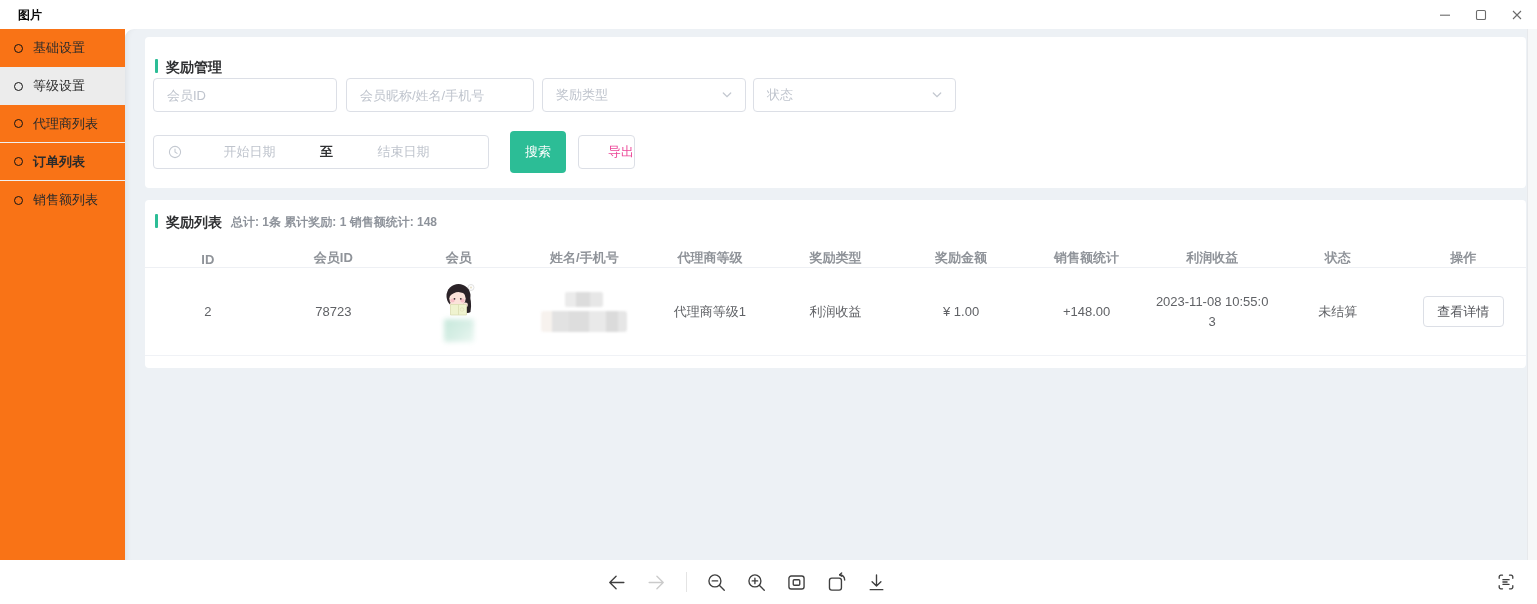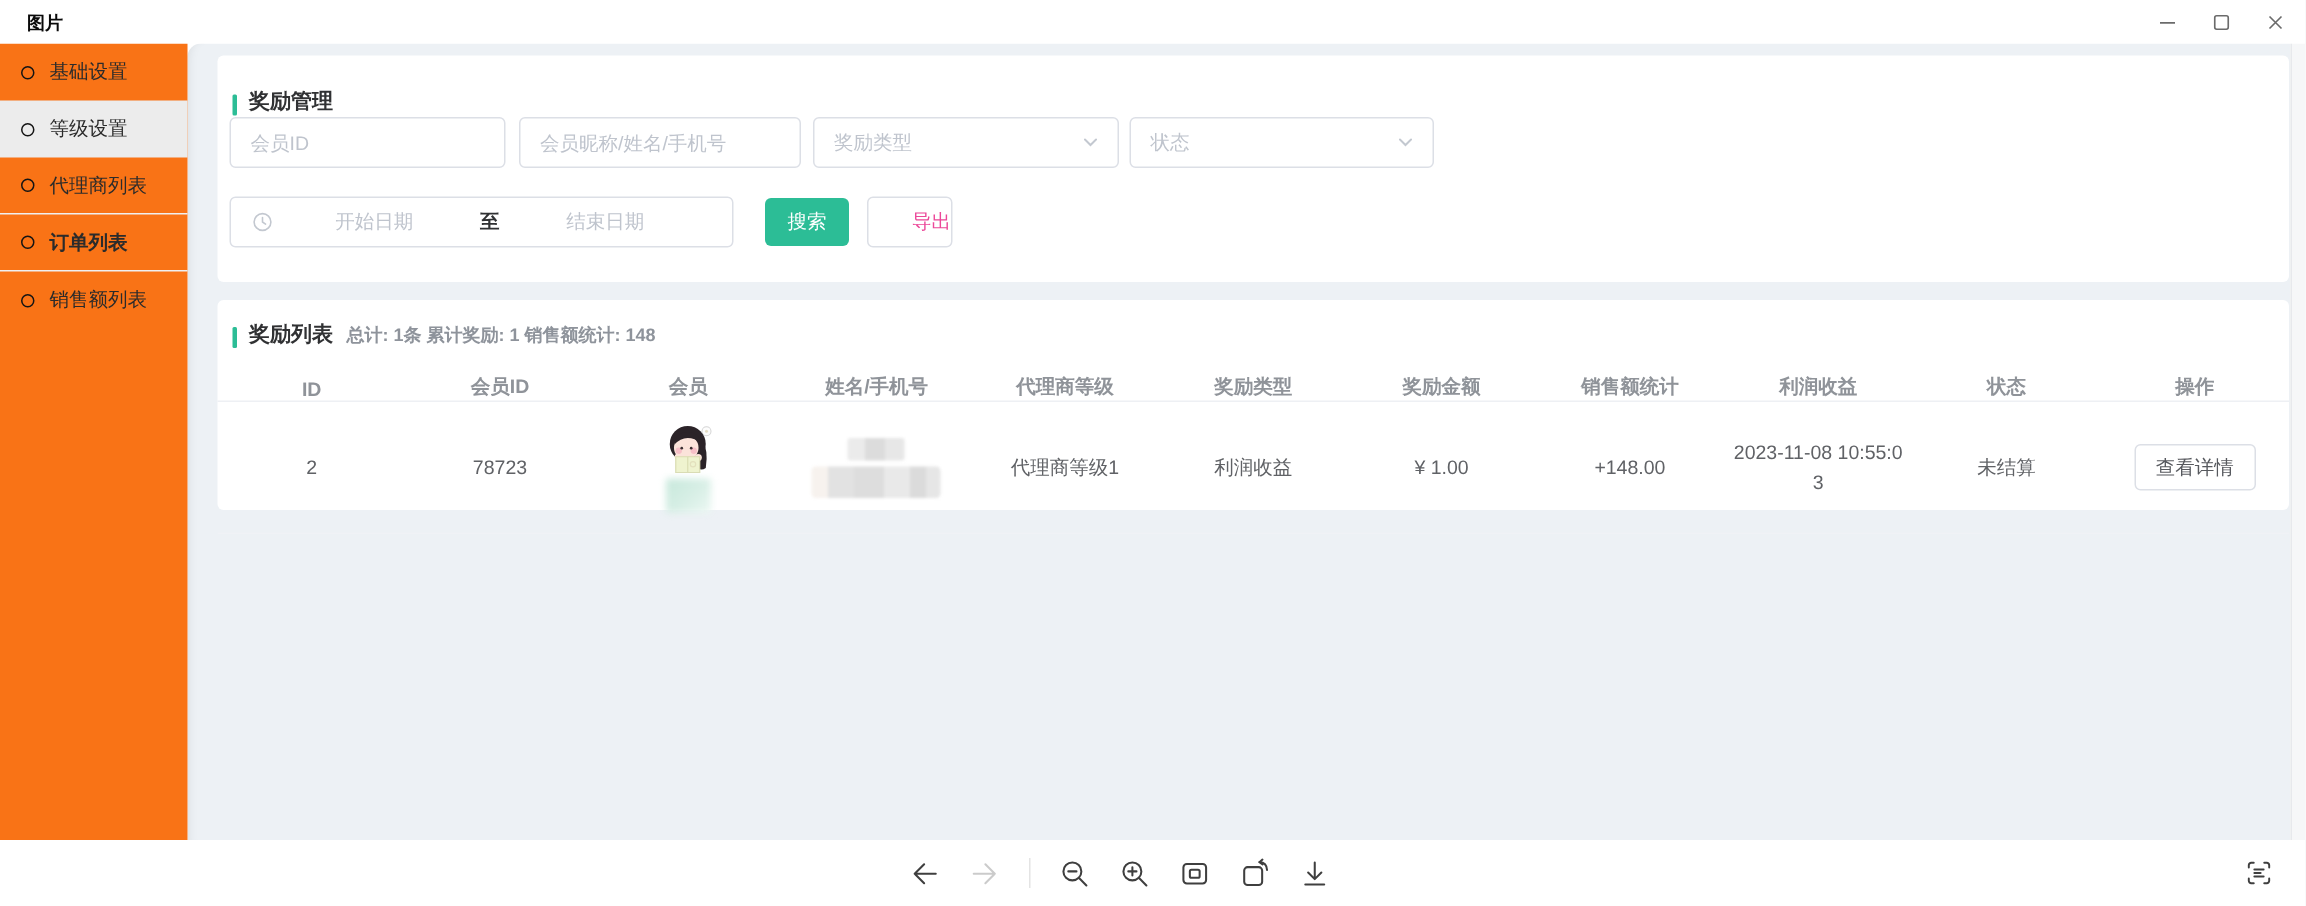--- a/index.html
+++ b/index.html
@@ -23,22 +23,22 @@
   .side-item{height:38px;display:flex;align-items:center;padding-left:14px;color:#2b2b2b;cursor:pointer;}
   .side-item.active{background:#ececec;}
   .side-item.bold{font-weight:700;}
   .side-item.bordered{border-bottom:1px solid #f0f0f0;}
   .circle-icon{width:9px;height:9px;border:1.7px solid #141414;border-radius:50%;margin-right:10px;flex:none;}
   .content{position:absolute;left:125px;top:0;width:1402px;height:531px;background:var(--content-bg,#edf1f5);
     border-top-left-radius:9px;box-shadow:inset 7px 0 7px -7px rgba(0,0,0,.10);}
   .v-scrollbar{position:absolute;right:0;top:0;width:10px;height:531px;background:#f6f7f8;border-left:1px solid #e7e9ec;z-index:3;}
   .card{position:absolute;left:20px;width:1381px;background:#fff;border-radius:4px;}
   .card1{top:8px;height:151px;}
-  .card2{top:171px;height:140px;}
-  .sec-head{position:absolute;left:10px;display:flex;align-items:flex-end;}
+  .card2{top:171px;height:168px;}
+  .sec-head{position:absolute;left:10px;display:flex;align-items:flex-start;}
   .card1 .sec-head{top:22px;}
   .card2 .sec-head{top:14px;}
   .sec-bar{width:3px;height:14px;background:var(--accent,#2cbd96);border-radius:1px;margin-right:8px;}
   .sec-title{font-size:14px;font-weight:700;color:#303133;}
   .summary{font-size:12px;color:#8e939b;margin-left:9px;font-weight:600;}
   
   .filter-row{position:absolute;left:8px;display:flex;align-items:center;}
   .row1{top:41px;}
   .row2{top:94px;}
   .t-input,.t-select,.date-range{height:34px;border:1px solid #dcdfe6;border-radius:4px;background:#fff;font-size:13px;}
@@ -46,21 +46,21 @@
   .t-input::placeholder{color:#bfc4cd;}
   .w1{width:184px;margin-right:9px;}
   .w2{width:188px;margin-right:8px;}
   .w3{width:204px;margin-right:7px;}
   .w4{width:203px;}
   .t-select{display:flex;align-items:center;justify-content:space-between;padding:0 10px 0 13px;cursor:pointer;}
   .ph{color:#bfc4cd;}
   .date-range{width:336px;display:flex;align-items:center;padding:0 18px 0 13px;cursor:pointer;}
   .date-range .seg{flex:1;text-align:center;color:#bfc4cd;}
   .date-sep{font-weight:700;color:#303133;padding:0 4px;}
-  .btn-green{margin-left:21px;width:56px;height:32px;background:var(--accent,#2cbd96);color:#fff;border:none;
+  .btn-green{margin-left:21px;width:56px;height:42px;background:var(--accent,#2cbd96);color:#fff;border:none;
     border-radius:4px;font-size:13px;cursor:pointer;font-family:inherit;}
   .btn-plain{margin-left:12px;width:57px;height:34px;background:#fff;color:#ec4899;border:1px solid #dcdfe6;
     border-radius:4px;font-size:13px;cursor:pointer;font-family:inherit;text-align:right;}
   
   .thead{position:absolute;left:0;top:38px;width:100%;height:30px;display:flex;align-items:flex-end;border-bottom:1px solid #eef0f4;}
   .th{flex:1;text-align:center;color:#8f9399;font-weight:700;font-size:13px;}
   .trow{position:absolute;left:0;top:68px;width:100%;height:88px;display:flex;align-items:center;border-bottom:1px solid #f0f2f6;}
   .td{flex:1;text-align:center;color:#606266;font-size:13px;display:flex;flex-direction:column;align-items:center;justify-content:center;}
   .time-wrap{width:118px;word-break:break-all;line-height:20px;}
   .avatar-stack{display:flex;flex-direction:column;align-items:center;}

